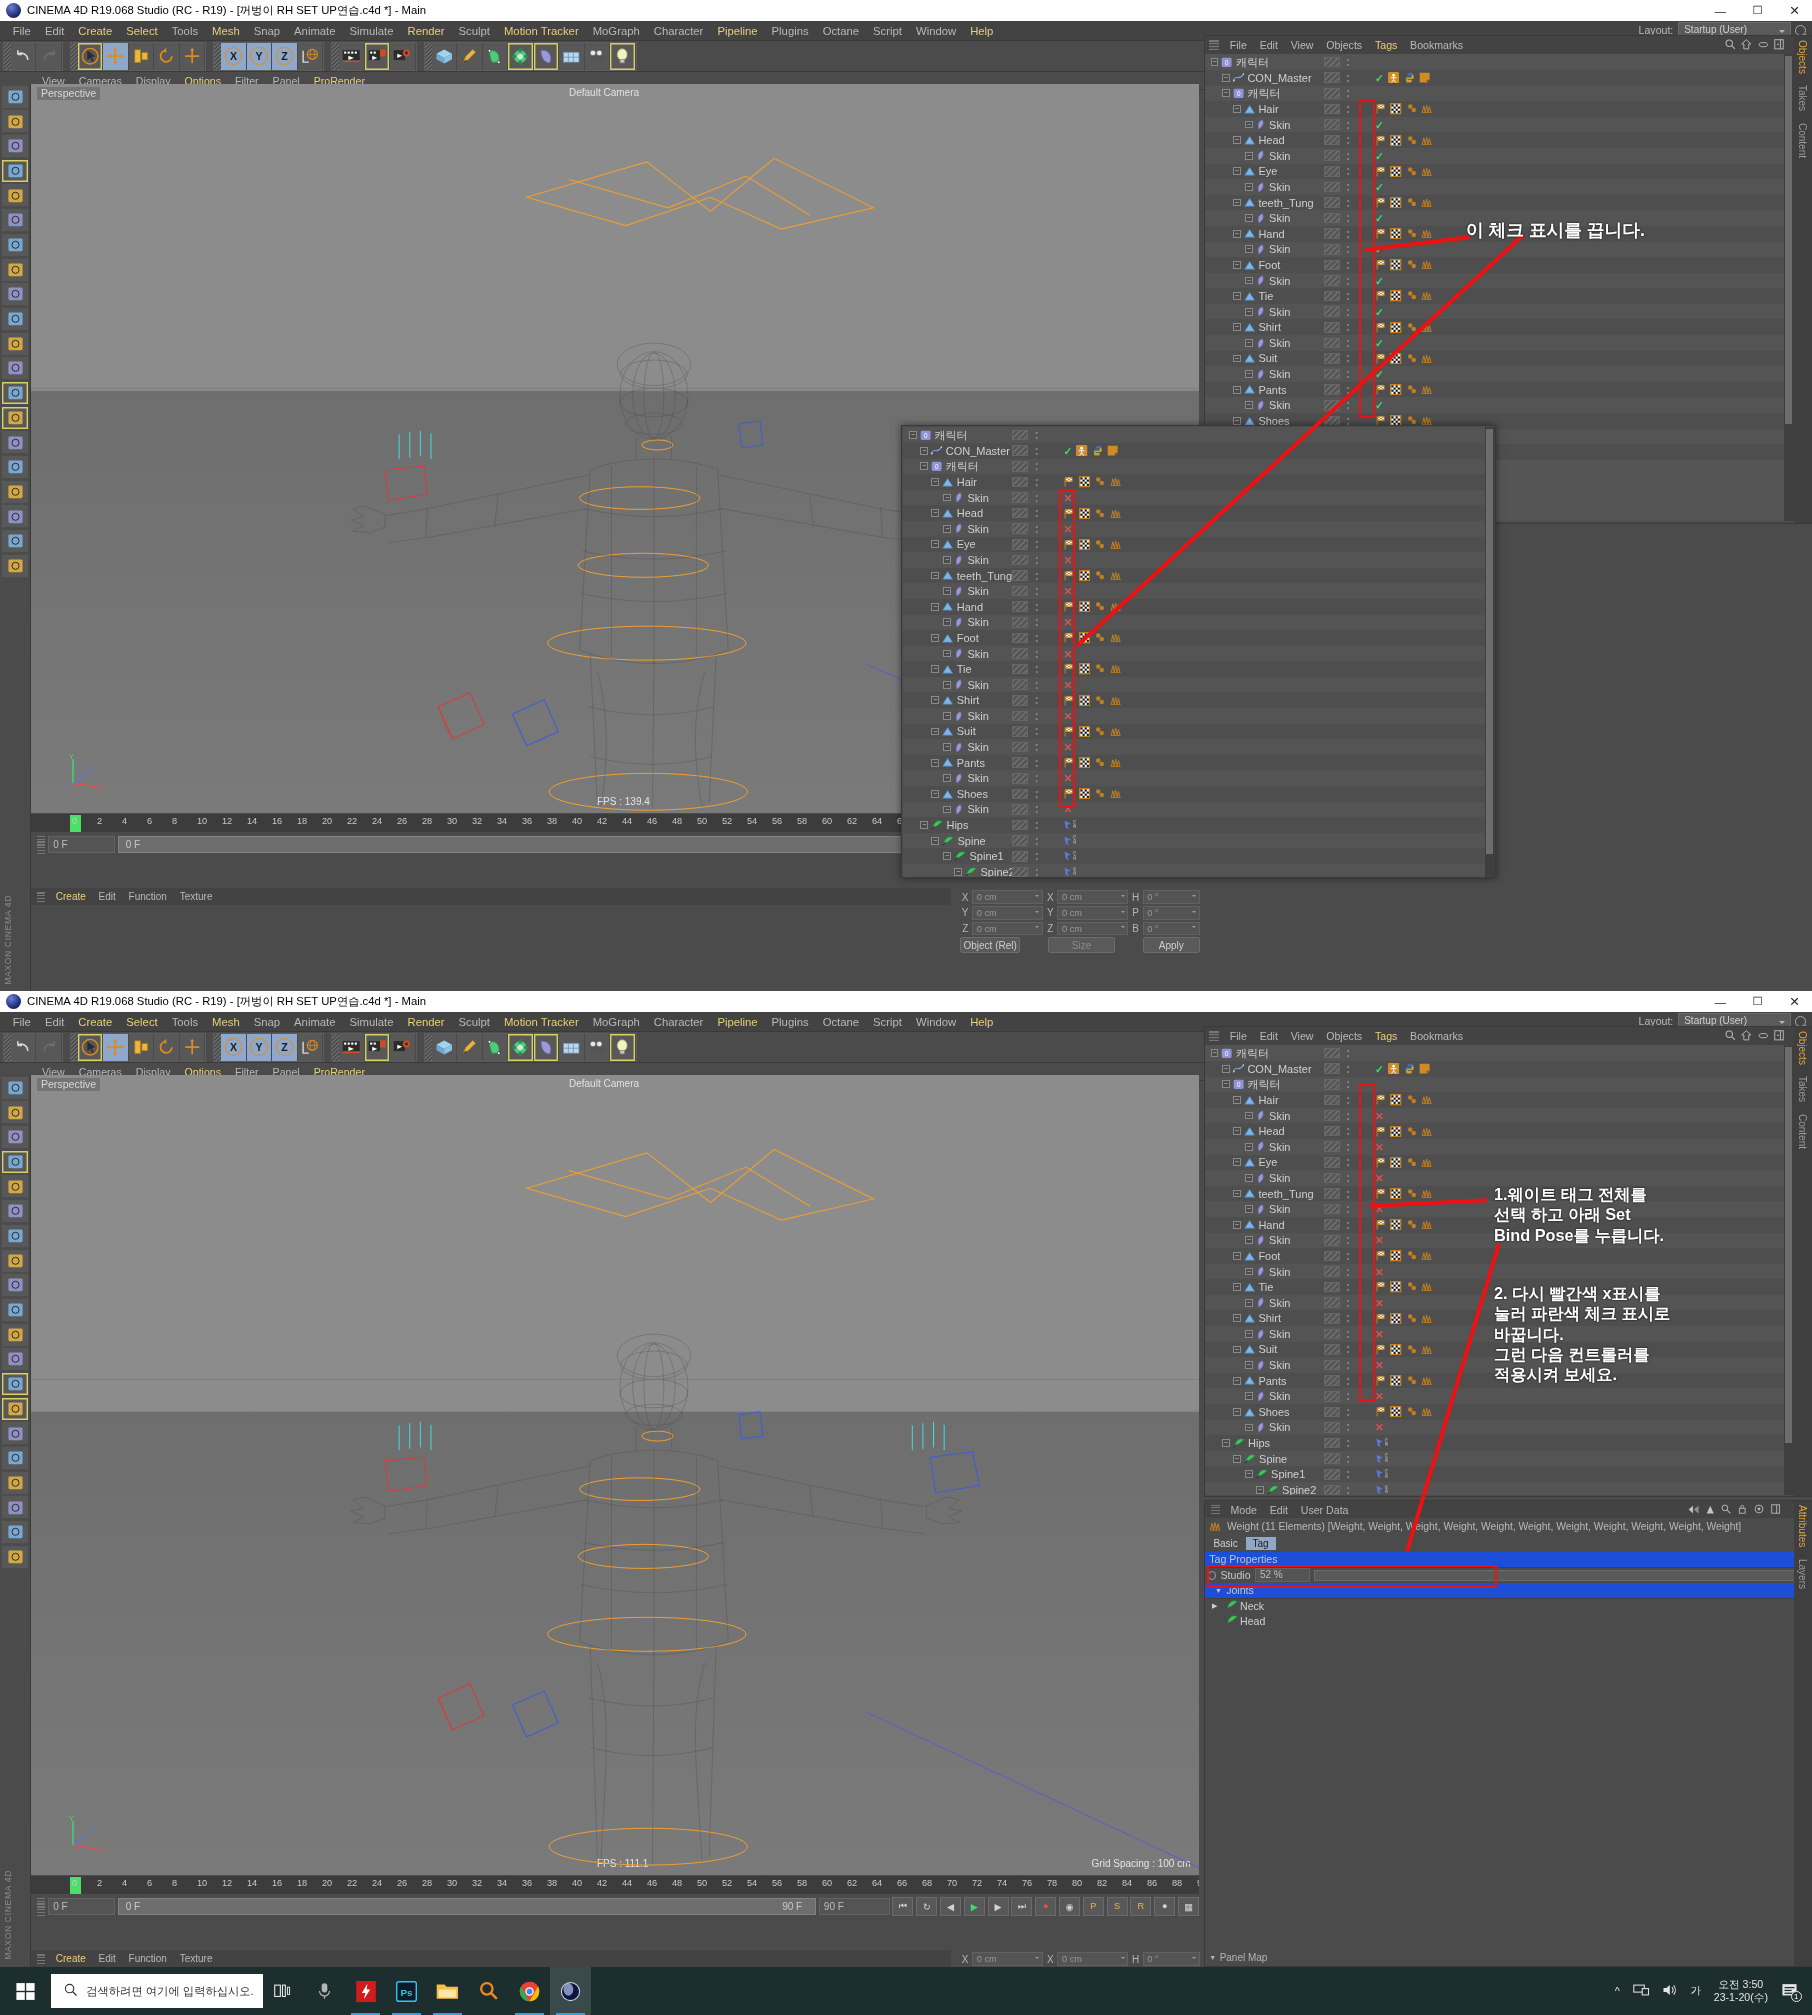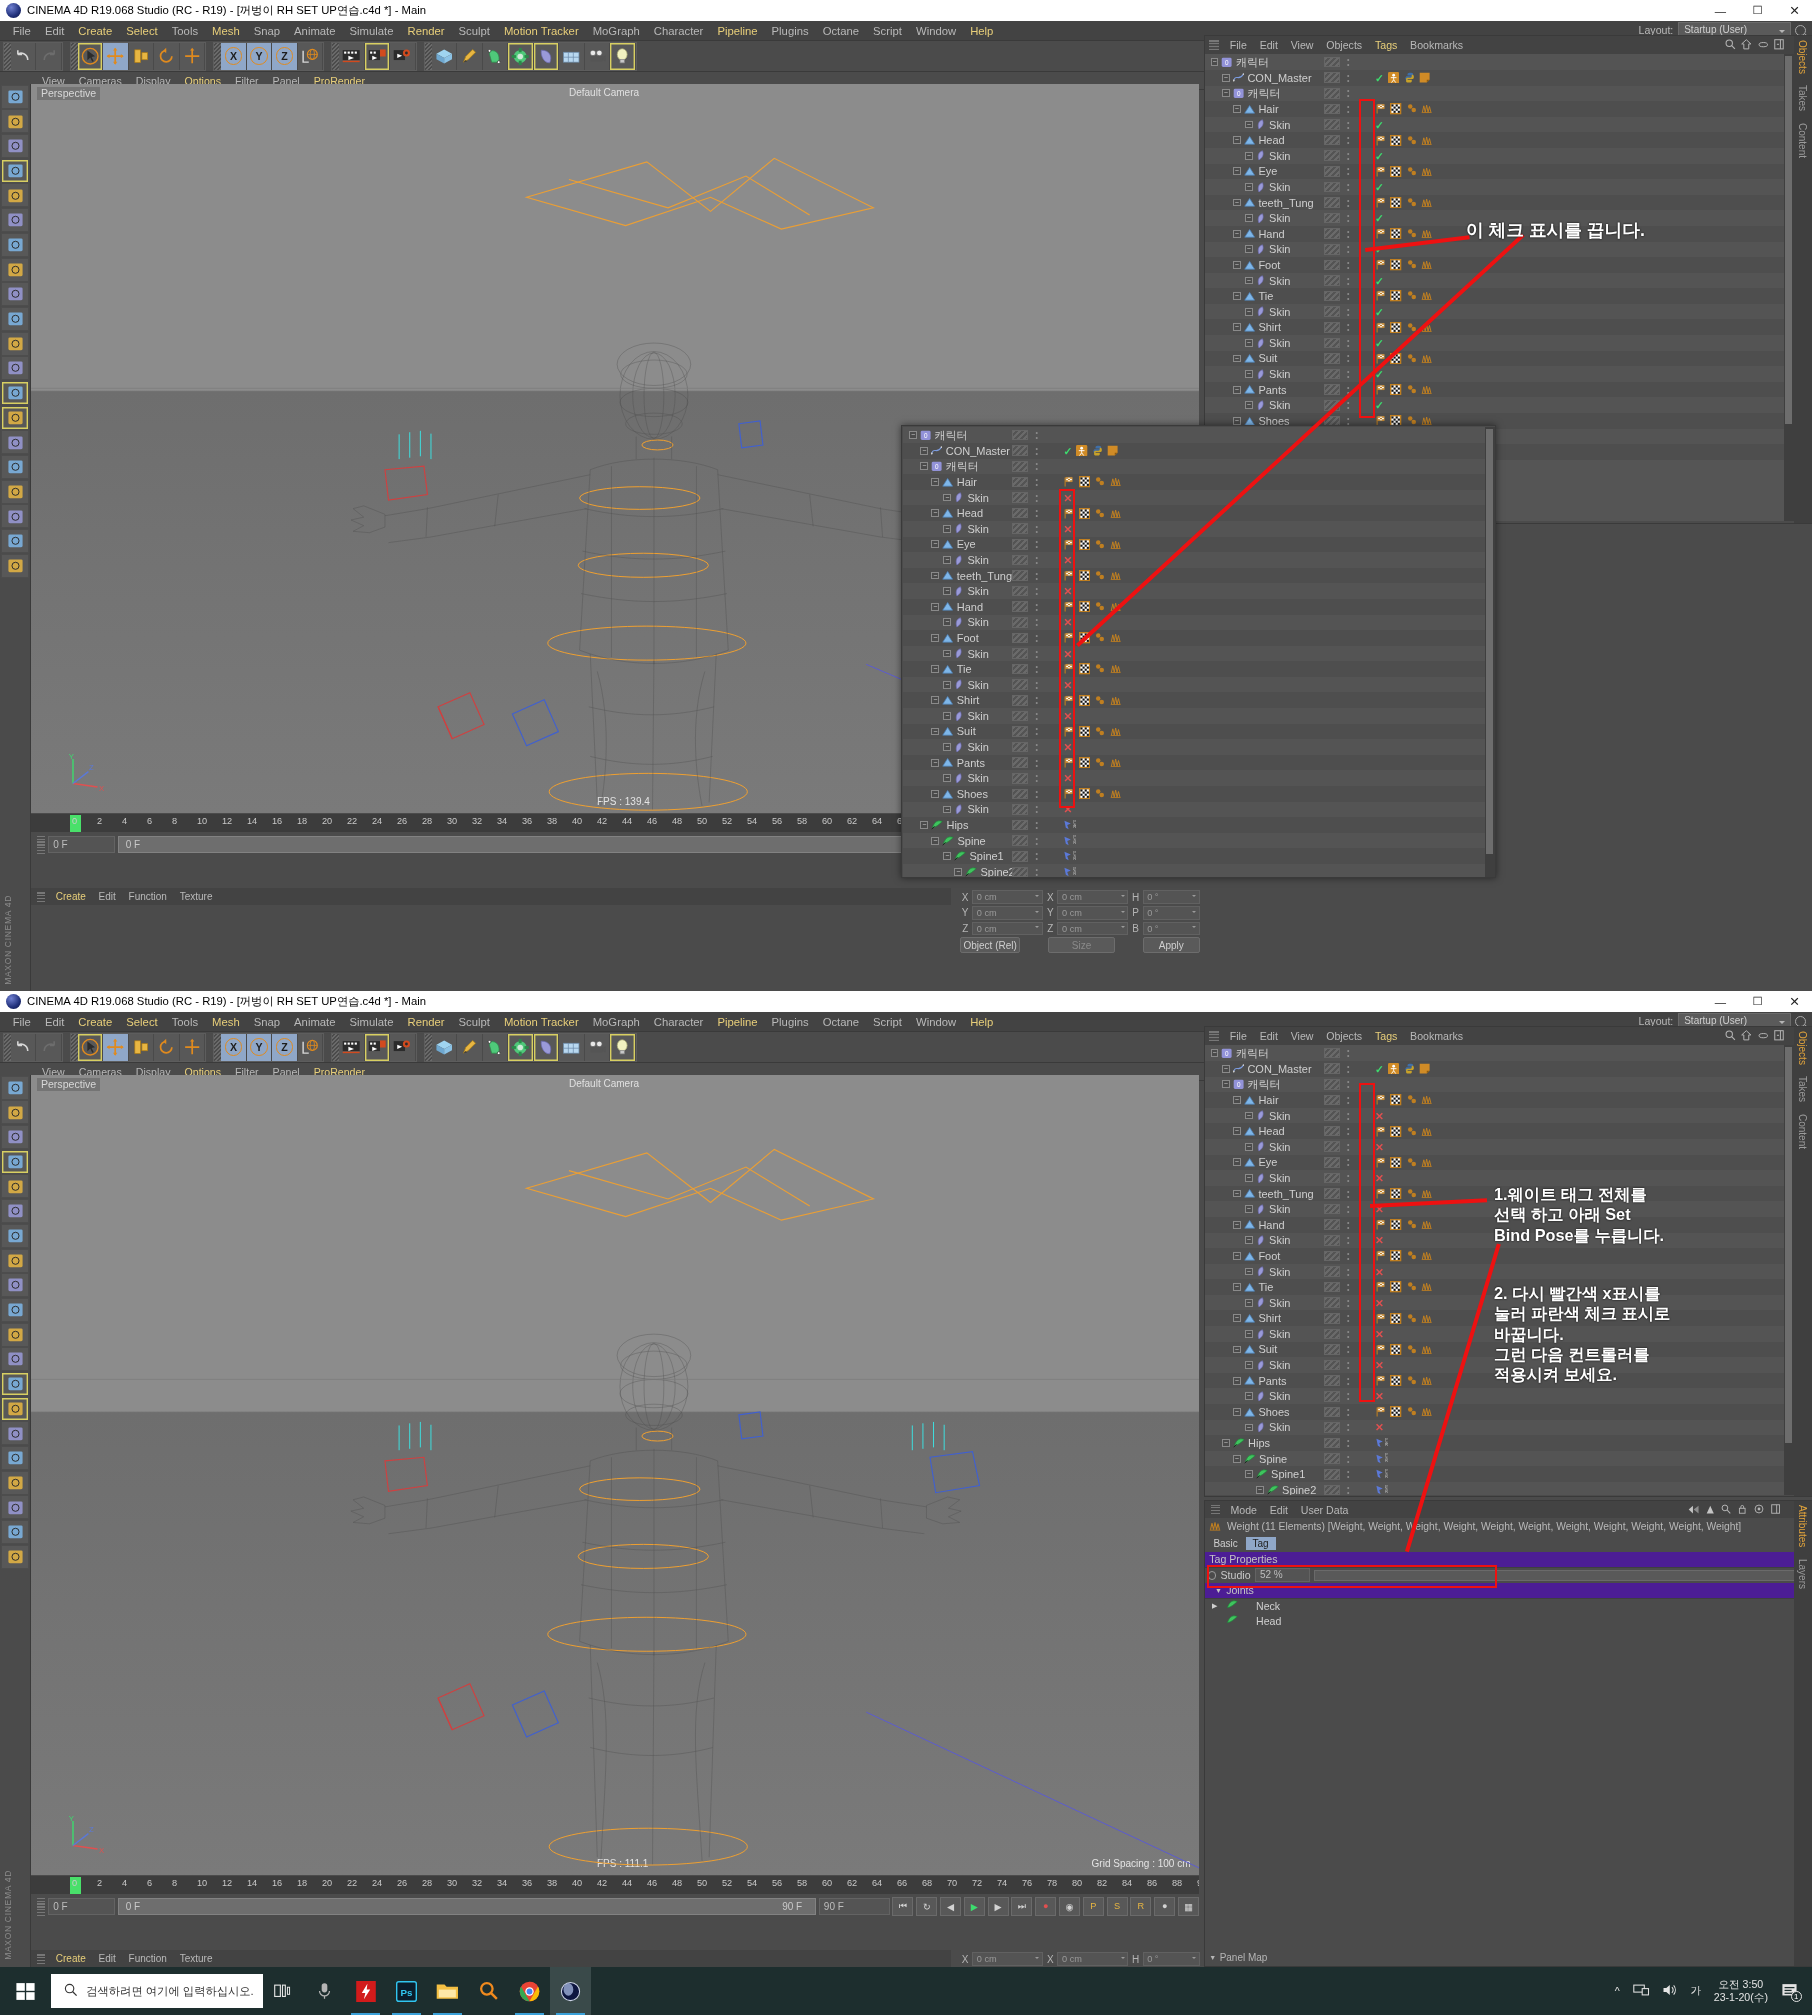--- a/index.html
+++ b/index.html
@@ -127,29 +127,29 @@
       display:flex;align-items:center;justify-content:center; border-radius:2.1px;}
 
   
   .attr { position:absolute; background:#4b4b4b; border:0.7px solid #3a3a3a; }
   .attr-menu { height:17px; background:#434343; display:flex; align-items:center; padding-left:5.7px; }
   .attr-menu .mi { font-size:10.6px; padding:0 6.4px; color:#b9b9b9; }
   .attr-title { height:17px; display:flex; align-items:center; gap:5.7px; padding-left:4.2px; font-size:10.3px; color:#b9b9b9; }
   .tabrow { height:17px; display:flex; align-items:center; padding-left:1.4px; gap:0.7px; }
   .tabrow .tb { font-size:10px; padding:1.4px 7px; color:#cfcfcf; }
   .tabrow .tb.act { background:#8fa7c8; color:#1d1d1d; }
-  .sechdr { height:15.6px; background:#4c1d95; display:flex; align-items:center; padding-left:4.2px;
+  .sechdr { height:15.6px; background:#1d4ed8; display:flex; align-items:center; padding-left:4.2px;
       font-size:10.6px; color:#c4c4c4; border-bottom:0.7px solid #3f3f3f;}
   .bigbtn { height:17px; background:linear-gradient(#6c6c6c,#585858); border:0.7px solid #777;
       border-radius:2.1px; display:flex; align-items:center; justify-content:center;
       font-size:10px; color:#d6d6d6; }
   .wrow { height:15.6px; display:flex; align-items:center; gap:4.2px; padding-left:2.8px; }
   .radio { width:8.5px;height:8.5px;border:1.4px solid #9b9b9b;border-radius:50%; }
   .wslider { flex:1; height:11.3px; background:#595959; border:0.7px solid #6a6a6a; border-right:1.4px solid #d08b26; position:relative;}
-  .jrow { height:15px; display:flex; align-items:center; gap:18px; padding-left:21px; font-size:10.6px; color:#cfcfcf;}
+  .jrow { height:15px; display:flex; align-items:center; gap:2px; padding-left:21px; font-size:10.6px; color:#cfcfcf;}
 
   
   .lefttool { position:absolute; left:0; width:31px; background:#4b4b4b; border-right:0.7px solid #3a3a3a; }
   .ltbtn { width:28px;height:24px; margin:0.7px 1.4px; background:#585858; border:0.7px solid #4d4d4d;
       display:flex;align-items:center;justify-content:center; }
   .ltbtn.ybord { box-shadow: inset 0 0 0 1.4px #d8cf62; }
   .brand { position:absolute; bottom:7px; left:2.8px; writing-mode:vertical-rl; transform:rotate(180deg);
       font-size:8.5px; color:#8d8d8d; letter-spacing:0.7px; }
 
   

